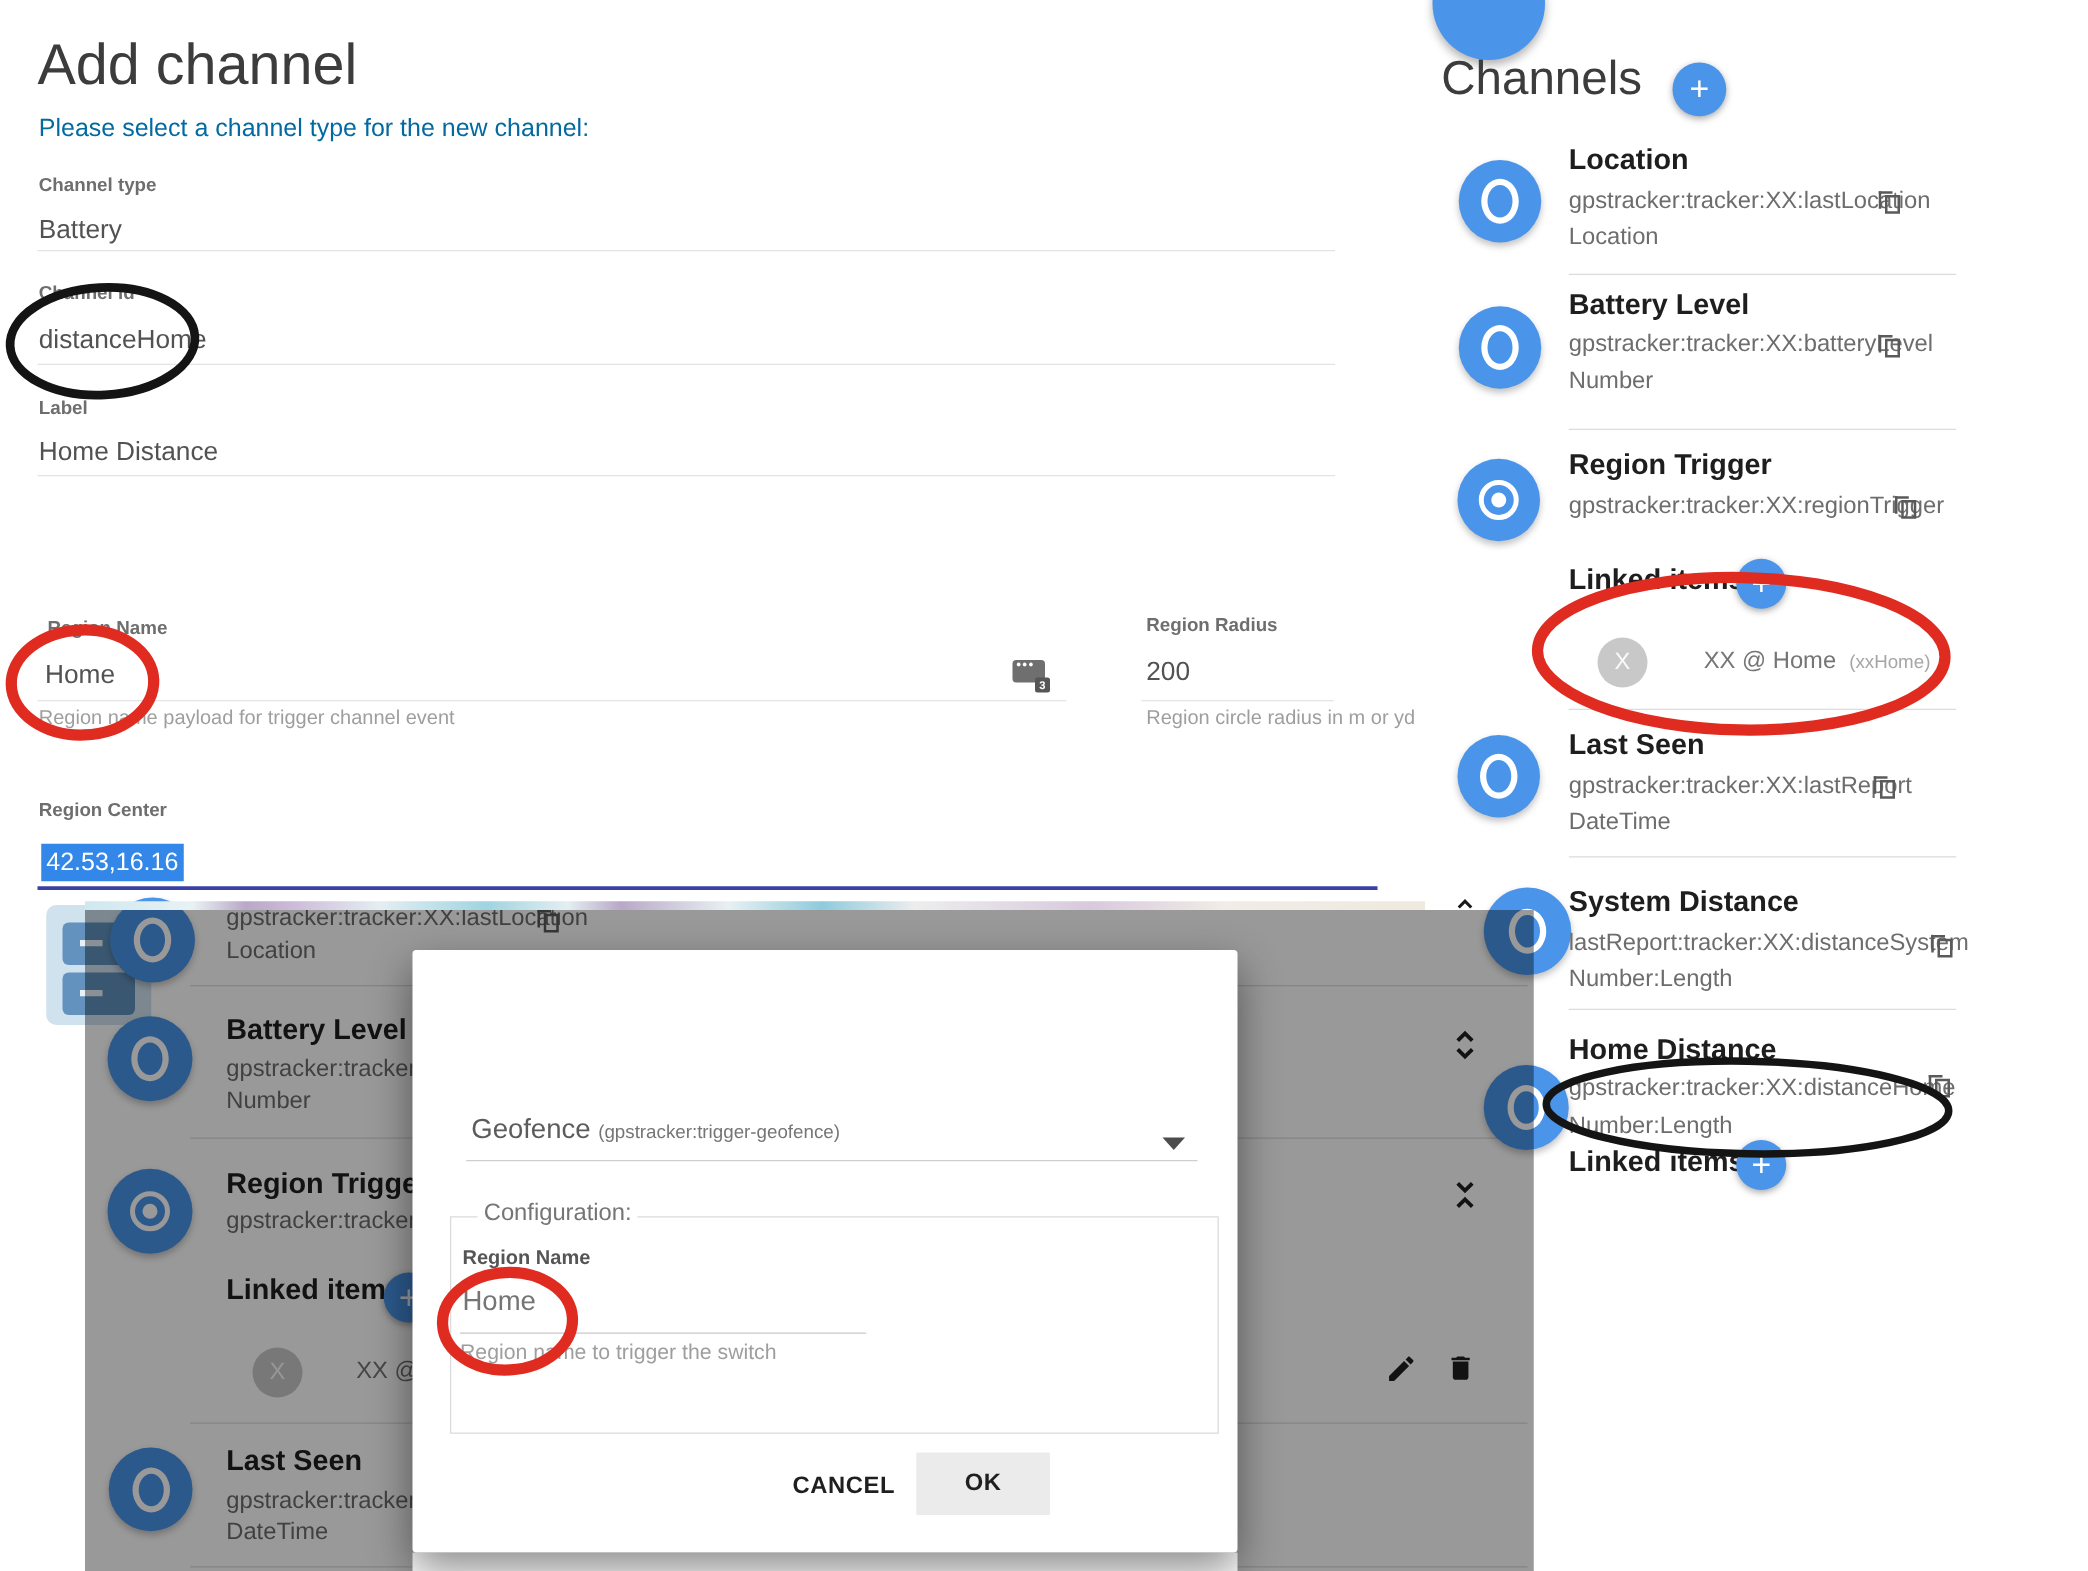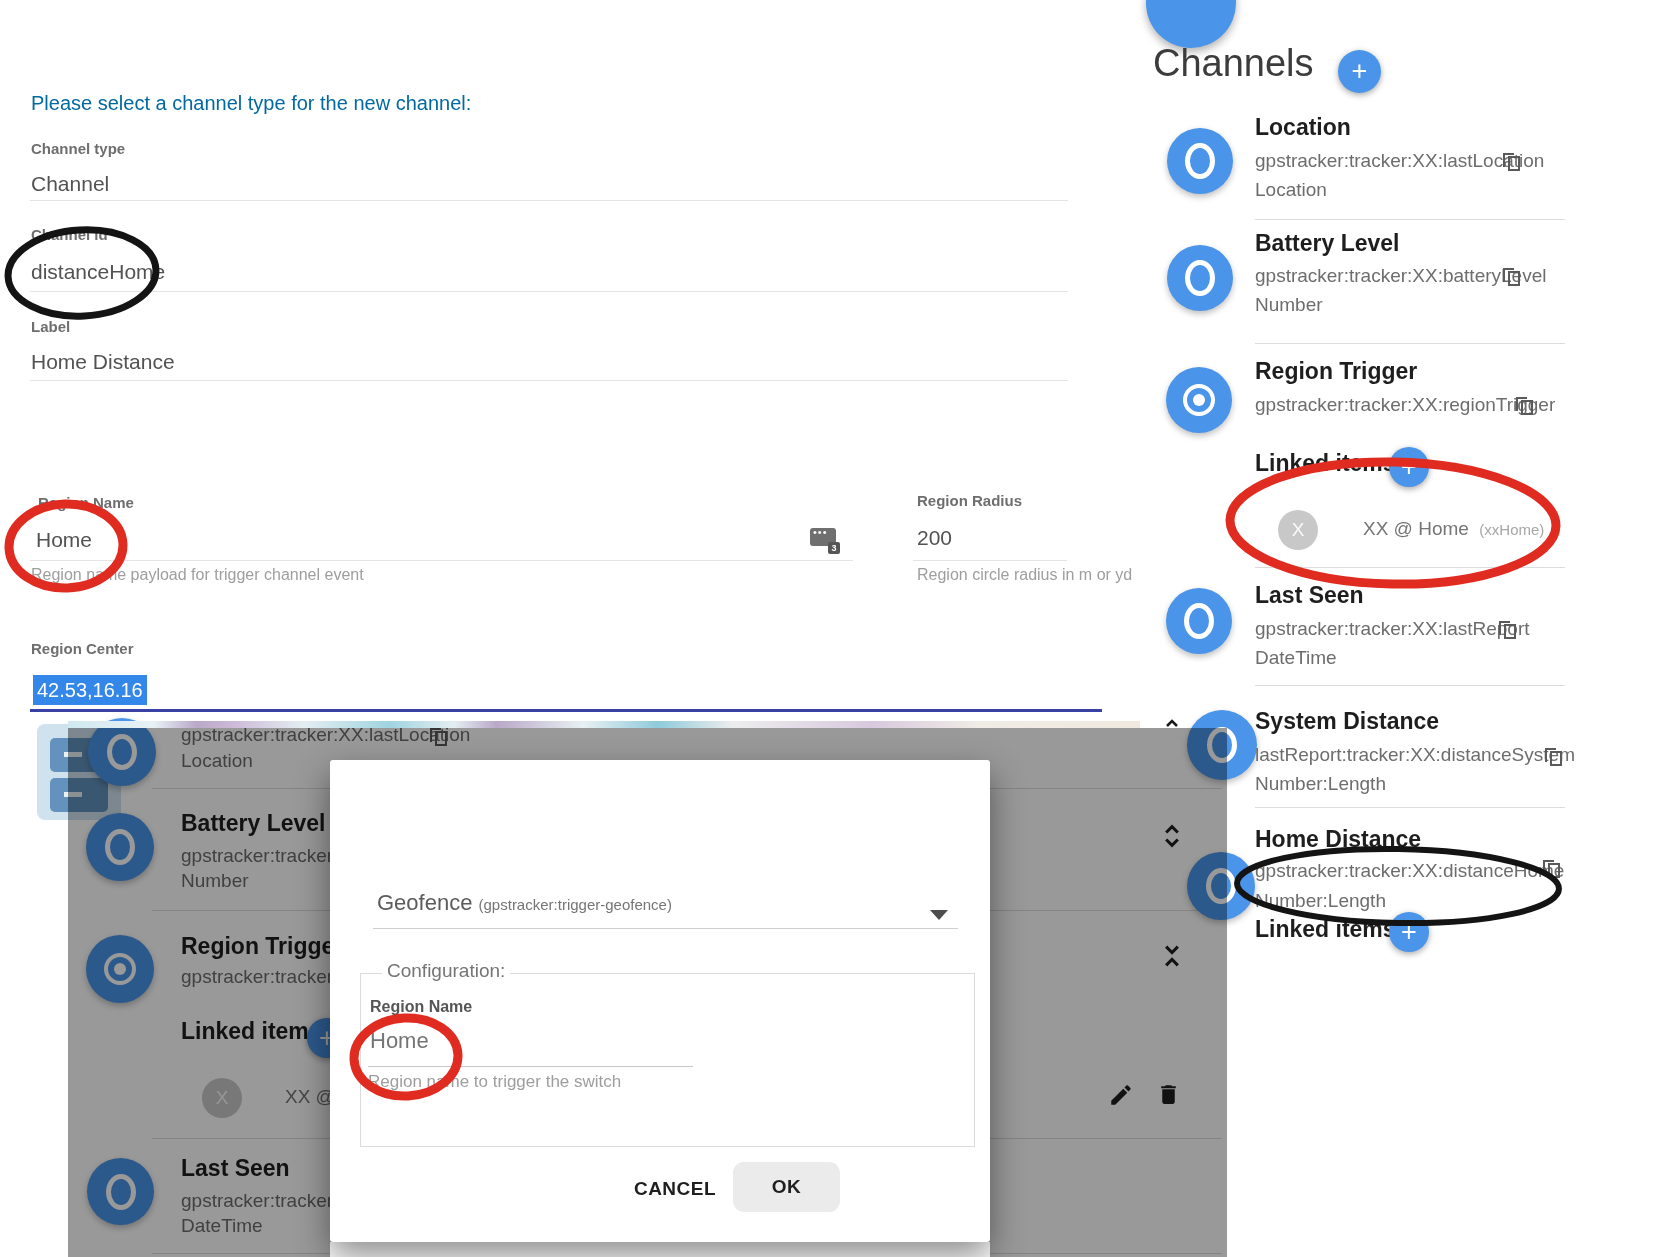--- a/index.html
+++ b/index.html
@@ -49,21 +49,21 @@
   .caret{position:absolute;left:600px;top:150px;width:0;height:0;border-left:9px solid transparent;border-right:9px solid transparent;border-top:10px solid #4c4c4c;}
   .drop-line{position:absolute;left:43px;top:168px;width:585px;height:1px;background:#cfcfcf;}
   .fset{position:absolute;left:30px;top:213px;width:613px;height:172px;border:1px solid #dadada;}
   .fset-legend{position:absolute;left:52px;top:200px;background:#fff;padding:0 5px;font-size:19px;color:#757575;white-space:nowrap;}
   .m-label{position:absolute;left:40px;top:238px;font-size:16px;font-weight:700;color:#555;white-space:nowrap;}
   .m-value{position:absolute;left:40px;top:268px;font-size:22px;color:#757575;white-space:nowrap;}
   .m-line{position:absolute;left:38px;top:306px;width:325px;height:1px;background:#c9c9c9;}
   .m-hint{position:absolute;left:38px;top:312px;font-size:17px;color:var(--hint);white-space:nowrap;}
   .btn-flat{position:absolute;left:290px;top:405px;width:110px;height:48px;background:transparent;border:0;
             font-family:inherit;font-size:19px;font-weight:700;letter-spacing:.5px;color:#1f1f1f;cursor:pointer;}
-  .btn-ok{position:absolute;left:403px;top:402px;width:107px;height:50px;background:#ebebeb;border:0;border-radius:11px;
+  .btn-ok{position:absolute;left:403px;top:402px;width:107px;height:50px;background:#ebebeb;border:0;border-radius:1px;
           font-family:inherit;font-size:19px;font-weight:700;letter-spacing:.5px;color:#1f1f1f;cursor:pointer;}
   
   .map-strip{position:absolute;left:68px;top:721px;width:1072px;height:7px;z-index:1;
     background:linear-gradient(90deg,#cfe8ef 0%,#e8f2f5 8%,#b9a8c8 12%,#cbb7d6 15%,#e4eef2 22%,#9fd4e0 30%,#e4eef2 36%,#b9a8c8 40%,#e8f0f3 48%,#8fcbdb 55%,#ededed 62%,#d8c9de 75%,#f0ece6 85%,#efe9df 100%);}
   .map-panel{position:absolute;left:37px;top:724px;width:84px;height:96px;background:#cfe2ee;border-radius:8px;}
   .map-btn{position:absolute;width:58px;height:34px;background:#6292bd;border-radius:5px;}
   .map-btn i{position:absolute;left:14px;top:14px;width:18px;height:5px;background:#e8f1f7;}
   
   .kbd{position:absolute;left:810px;top:528px;width:30px;height:26px;}
   .kbd .body{position:absolute;left:0;top:0;width:26px;height:18px;background:#6f6f6f;border-radius:3px;}
@@ -71,24 +71,25 @@
   .kbd .badge{position:absolute;right:0;bottom:0;width:12px;height:12px;background:#565656;border-radius:2px;
               color:#fff;font-size:9px;font-weight:700;text-align:center;line-height:12px;}
   .icon-svg{position:absolute;}
   .annot{position:absolute;left:0;top:0;z-index:30;pointer-events:none;}
 </style>
 </head>
 <body>
 
 <div id="app">
 
+  <h1 class="h-big" style="left:30px;top:24px">Add channel</h1>
   <div class="subtitle" style="left:31px;top:92px">Please select a channel type for the new channel:</div>
 
   <div class="f-label" style="left:31px;top:140px">Channel type</div>
-  <div class="f-value" style="left:31px;top:172px">Channel</div>
+  <div class="f-value" style="left:31px;top:172px">Battery</div>
   <div class="u-line" style="left:30px;top:200px;width:1038px"></div>
 
   <div class="f-label" style="left:31px;top:226px">Channel id</div>
   <div class="f-value" style="left:31px;top:260px">distanceHome</div>
   <div class="u-line" style="left:30px;top:291px;width:1038px"></div>
 
   <div class="f-label" style="left:31px;top:318px">Label</div>
   <div class="f-value" style="left:31px;top:350px">Home Distance</div>
   <div class="u-line" style="left:30px;top:380px;width:1038px"></div>
 

